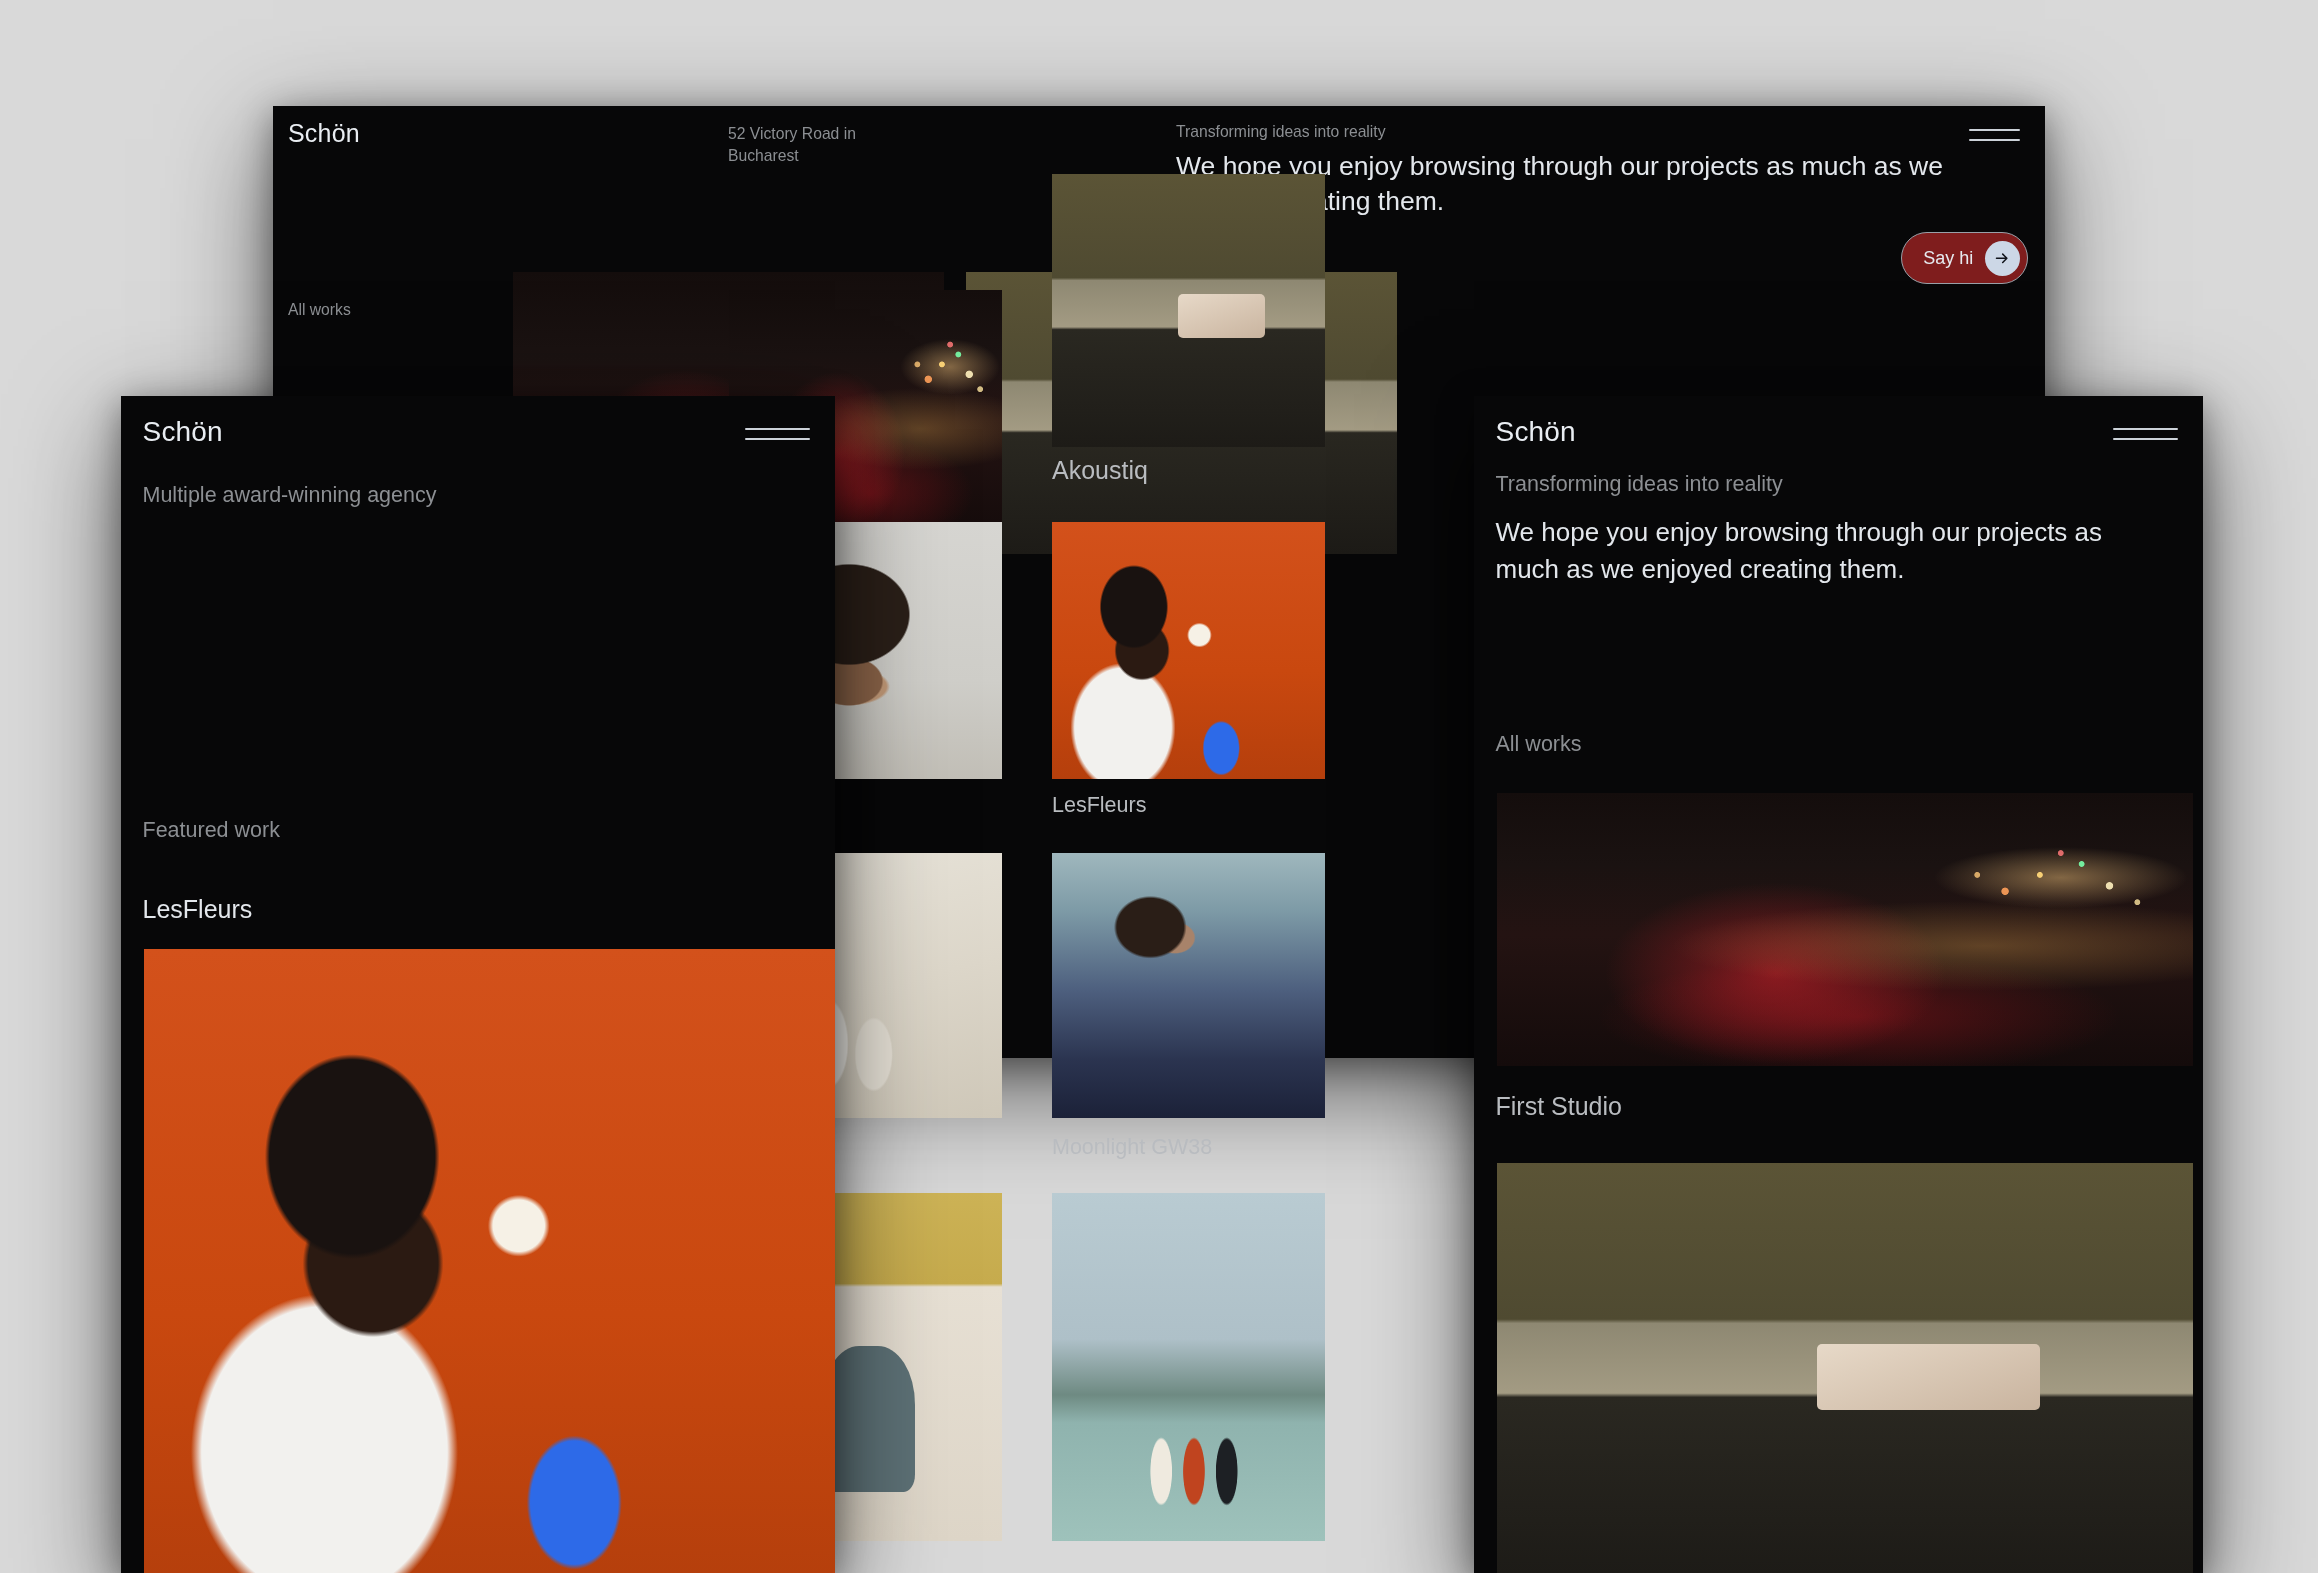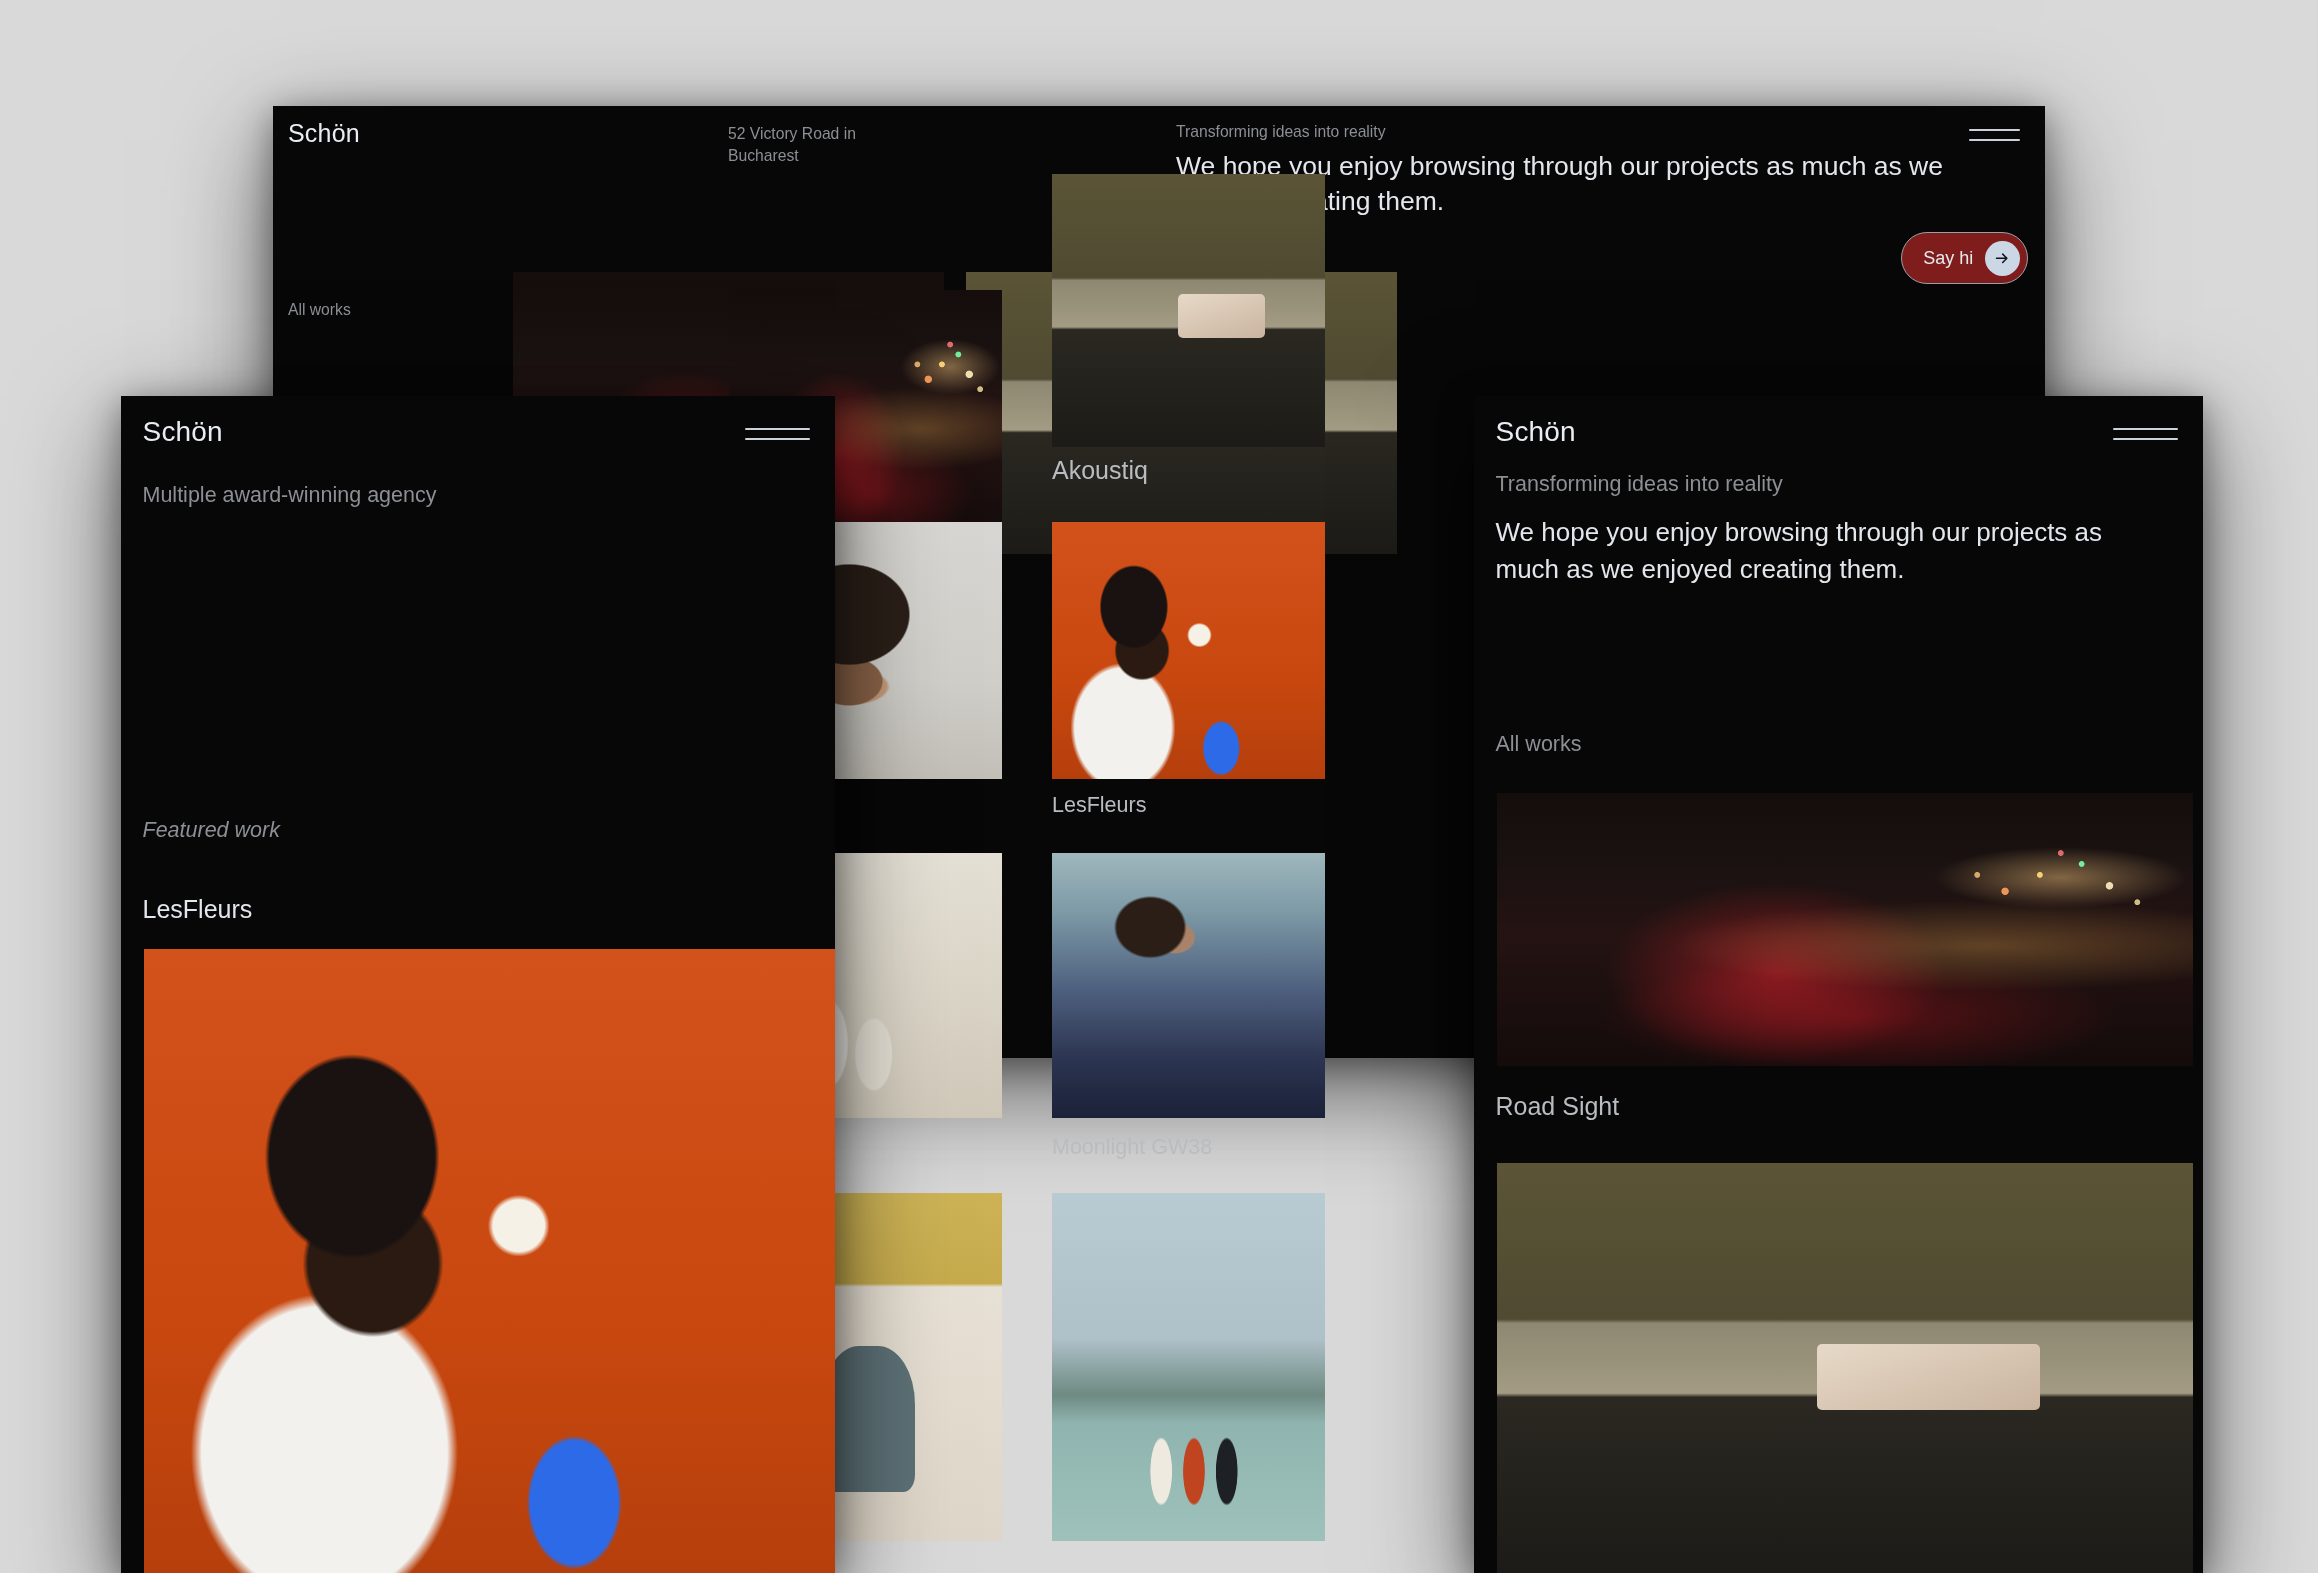--- a/index.html
+++ b/index.html
@@ -210,21 +210,21 @@
   <div class="logo" style="position:absolute; left:21.5px; top:20px; font-size:28px;">Schön</div>
 
   <div class="hamburger" style="position:absolute; right:25px; top:28px; width:65px; height:20px;">
     <span></span>
       <span></span>
   </div>
 
   <div class="muted" style="position:absolute; left:21.5px; top:76px; font-size:21.5px;margin-top:11px;">Multiple award-winning agency</div>
 
 
-  <div class="muted" style="position:absolute; left:21.5px; top:422px; font-size:21.5px;font-style:italic;">Featured work</div>
+  <div class="muted" style="position:absolute; left:21.5px; top:422px; font-size:21.5px;">Featured work</div>
 
   <div class="hero" style="position:absolute; left:21.5px; top:499px; font-size:25px;">LesFleurs</div>
 
   <div class="tile" style="position:absolute; left:23px; top:553px; width:694px; height:629px;">
     <div class="ph ph-fleurs"></div>
   </div>
 </div>
 
 <div class="window" style="left:1474px; top:396px; width:729px; height:1178px;">
 
@@ -237,19 +237,19 @@
 
   <div class="muted" style="position:absolute; left:21.5px; top:76px; font-size:21.5px;">Transforming ideas into reality</div>
 
   <div class="hero" style="position:absolute; left:21.5px; top:118px; width:654px; font-size:26px; line-height:1.42;">We hope you enjoy browsing through our projects as much as we enjoyed creating them.</div>
 
   <div class="muted" style="position:absolute; left:21.5px; top:336px; font-size:21.5px;">All works</div>
 
   <div class="tile" style="position:absolute; left:23px; top:397px; width:696px; height:273px;">
     <div class="ph ph-firstsight"></div>
   </div>
-  <div class="proj-cap" style="position:absolute; left:21.5px; top:696px; font-size:25px;">Road Sight</div>
+  <div class="proj-cap" style="position:absolute; left:21.5px; top:696px; font-size:25px;">First Studio</div>
 
   <div class="tile" style="position:absolute; left:23px; top:767px; width:696px; height:411px;">
     <div class="ph ph-akoustiq"></div>
   </div>
 </div>
 
 
 </body></html>

